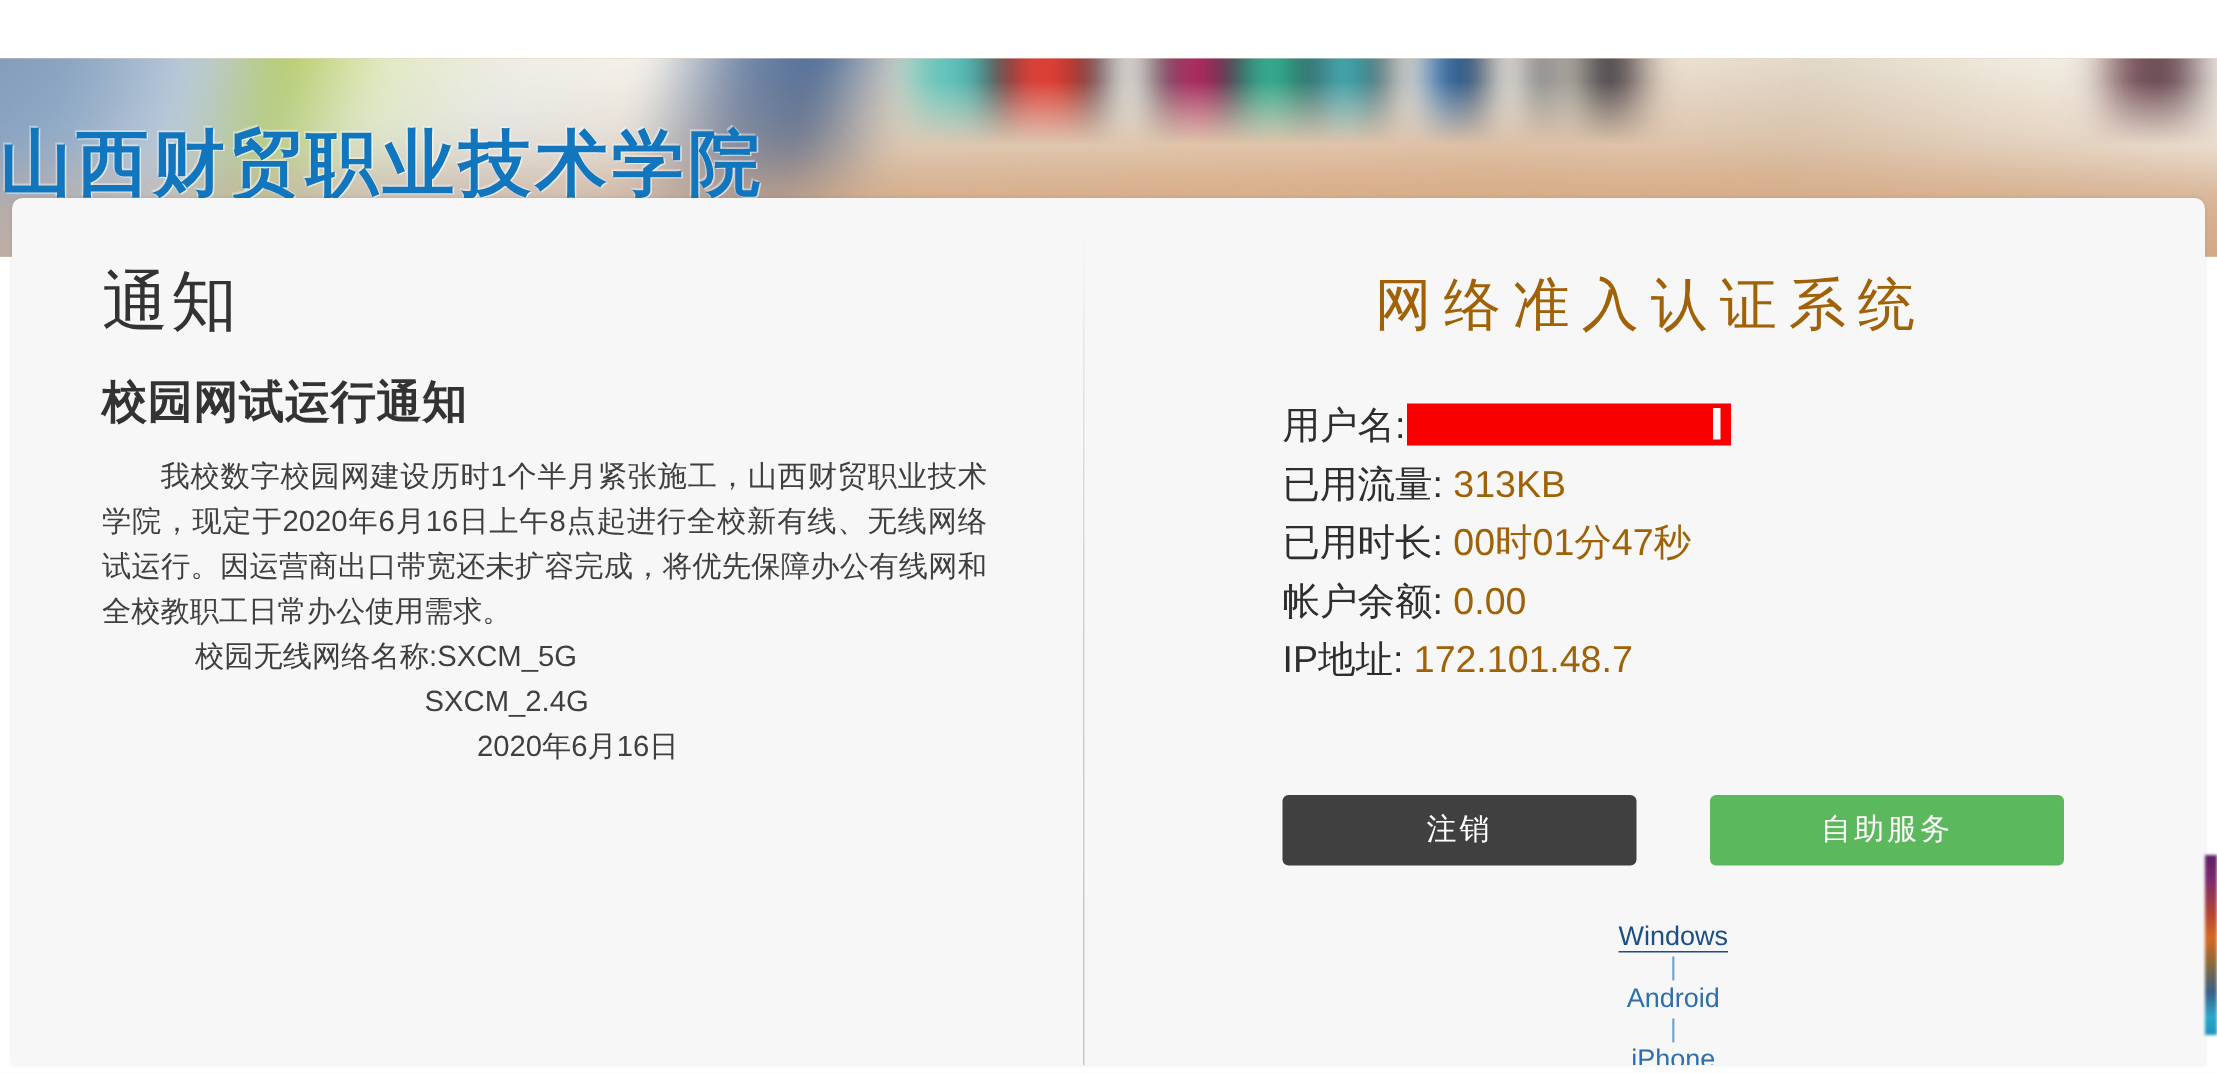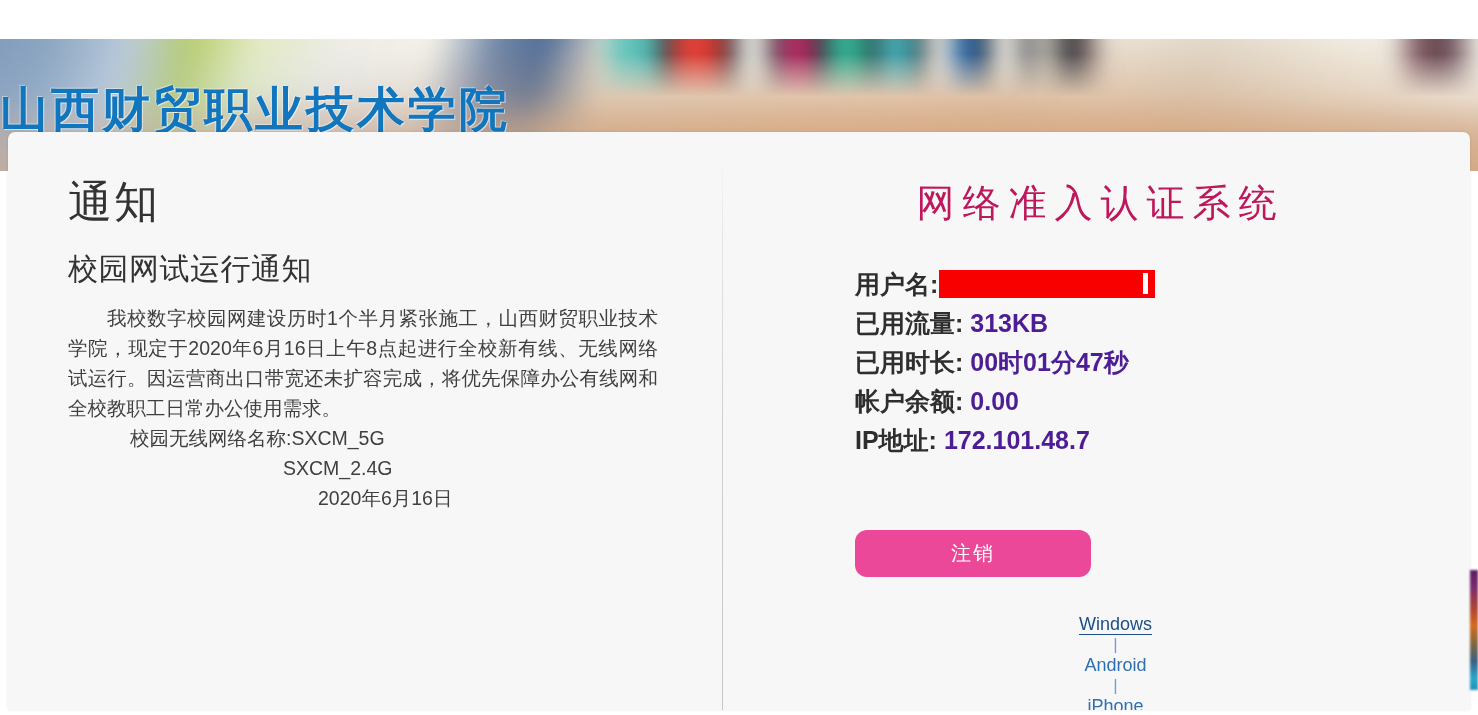--- a/index.html
+++ b/index.html
@@ -176,21 +176,21 @@
   #notice-title {
     font-size: 44px;
     font-weight: 400;
     line-height: 1.1;
     margin: 0 0 26px 0;
     color: #333333;
     letter-spacing: 2px;
   }
   #notice-subtitle {
     font-size: 30px;
-    font-weight: 400;
+    font-weight: 700;
     line-height: 1.15;
     margin: 0 0 16px 0;
     color: #333333;
     letter-spacing: 0.5px;
   }
   .notice-para {
     font-size: 19.5px;
     line-height: 30px;
     margin: 0;
     color: #3f3f3f;
@@ -207,43 +207,43 @@
     position: absolute;
     left: 715px; top: 0;
     width: 747px; height: 578px;
   }
   #auth-title {
     position: absolute;
     left: 0; right: 0; top: 46px;
     text-align: center;
     font-size: 38px;
     font-weight: 400;
-    color: #be185d;
+    color: #a16207;
     letter-spacing: 8px;
     text-indent: 8px;
     margin: 0;
   }
   #info-list {
     position: absolute;
     left: 132px; top: 133px;
     width: 560px;
   }
   .info-row {
     font-size: 25px;
     line-height: 39px;
     color: #3a3a3a;
     white-space: nowrap;
   }
   .info-label {
-    font-weight: 700;
+    font-weight: 400;
     color: #2e2e2e;
   }
   .info-value {
-    font-weight: 700;
-    color: #4c1d95;
+    font-weight: 400;
+    color: #a16207;
   }
   .redacted {
     display: inline-block;
     position: relative;
     background: #f80000;
     color: transparent;
     width: 216px;
     height: 28px;
     vertical-align: -5px;
     margin-left: 1px;
@@ -271,21 +271,21 @@
     border-radius: 4px;
     color: #ffffff;
     font-size: 20px;
     letter-spacing: 2px;
     cursor: pointer;
     font-family: "Liberation Sans", "DejaVu Sans", sans-serif;
     line-height: 47px;
     text-align: center;
     padding: 0;
   }
-  .btn-logout  { background: #ec4899; border-radius: 12px; }
+  .btn-logout  { background: #404040; }
   .btn-selfsvc { background: #5cb85c; }
 
   
   #link-row {
     position: absolute;
     left: 132px; top: 482px;
     width: 521px;
     display: flex;
     align-items: center;
     justify-content: center;
@@ -381,20 +381,21 @@
 
         <div class="info-row">
           <span class="info-label">IP地址:</span>
           <span class="info-value">172.101.48.7</span>
         </div>
 
       </div>
 
       <div id="btn-row">
         <button class="btn btn-logout">注销</button>
+        <button class="btn btn-selfsvc">自助服务</button>
       </div>
 
       <div id="link-row">
         <a class="plat-link active" href="#">Windows</a>
         <span class="plat-sep">|</span>
         <a class="plat-link" href="#">Android</a>
         <span class="plat-sep">|</span>
         <a class="plat-link" href="#">iPhone</a>
         <span class="plat-sep">|</span>
         <a class="plat-link" href="#">Android</a>

